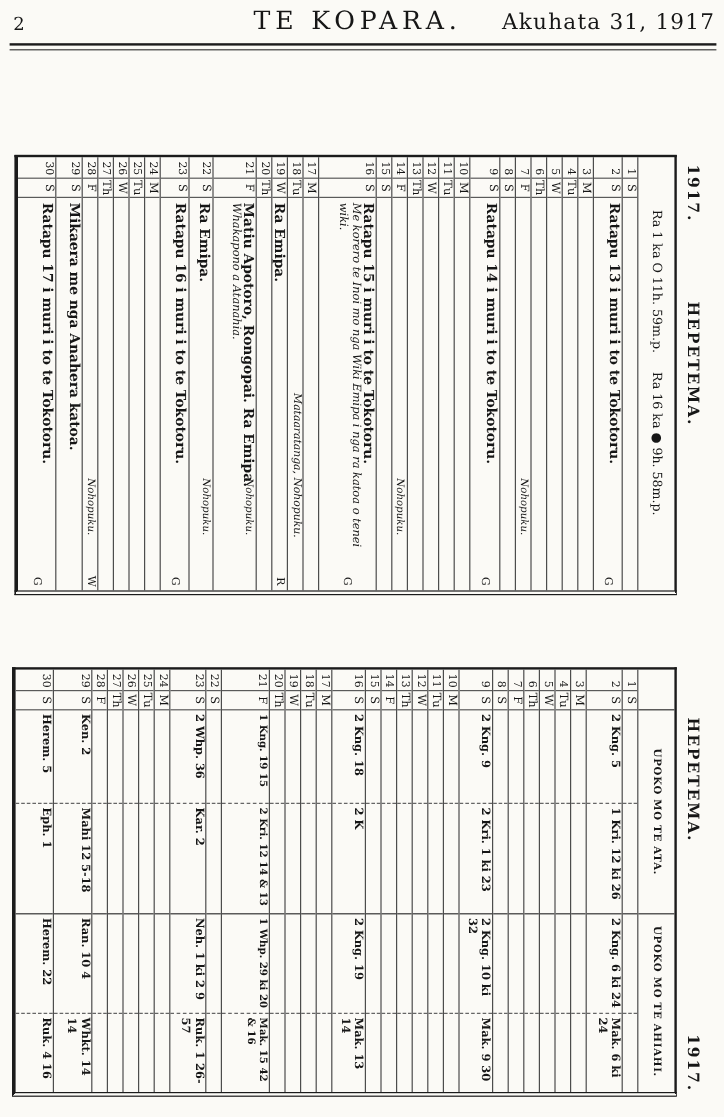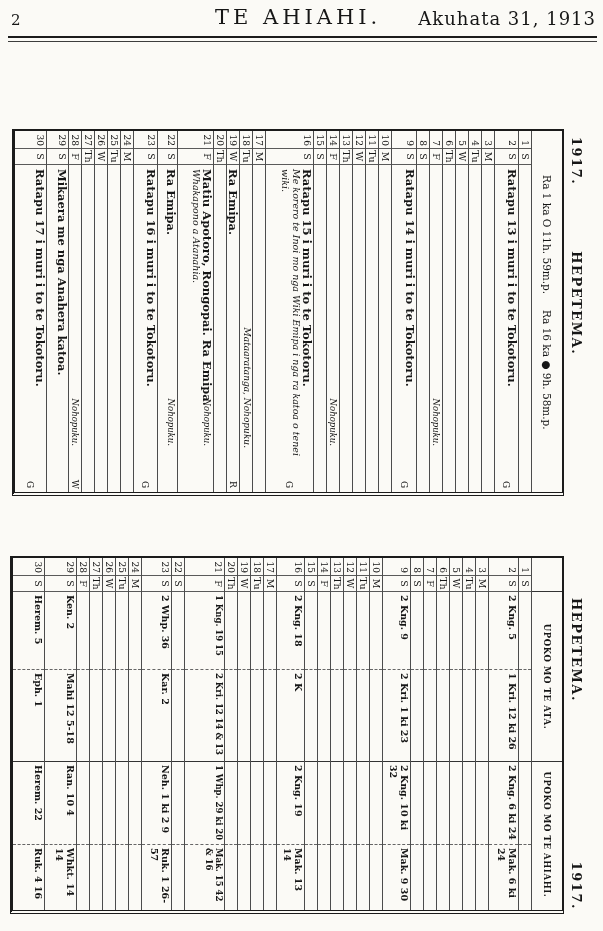--- a/index.html
+++ b/index.html
@@ -61,22 +61,22 @@
   .lcell.c-m1{width:78px;border-right:1px dashed #666;}
   .lcell.c-m2{width:92px;border-right:1px solid #333;}
   .lcell.c-e1{width:83px;border-right:1px dashed #666;}
   .lcell.c-e2{width:62px;}
   .lrow.small .lcell{font-size:8.5px;}
 </style>
 </head>
 <body>
 
 <div class="page-num">2</div>
-<div class="masthead">TE AHIAHI.</div>
-<div class="issue-date">Akuhata 31, 1913</div>
+<div class="masthead">TE KOPARA.</div>
+<div class="issue-date">Akuhata 31, 1917</div>
 <div class="head-rule"></div>
 
 <div class="rot-wrap" style="left:12px;top:129px;">
   <div class="rot-inner" style="width:367px;">
     <div class="cal-title">
       <span class="yr">1917.</span>
       <span class="mo">HEPETEMA.</span>
     </div>
     <div class="cal">
       <div class="moon-row">Ra 1 ka O 11h. 59m.p.  Ra 16 ka ● 9h. 58m.p.</div>

